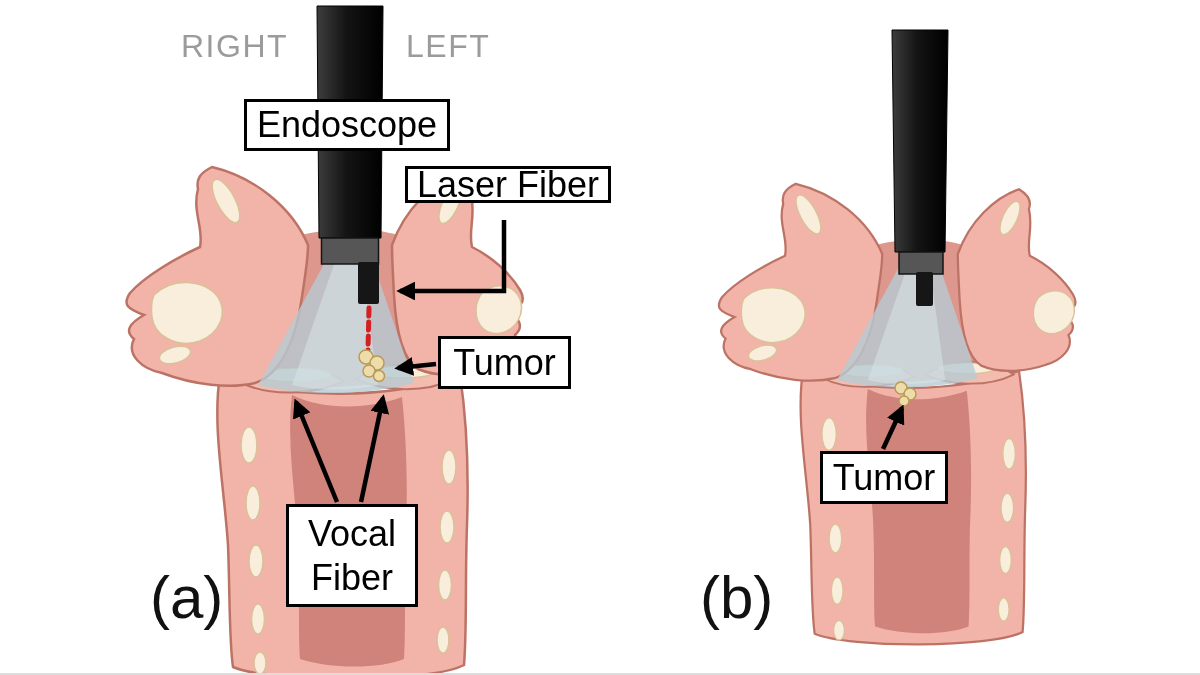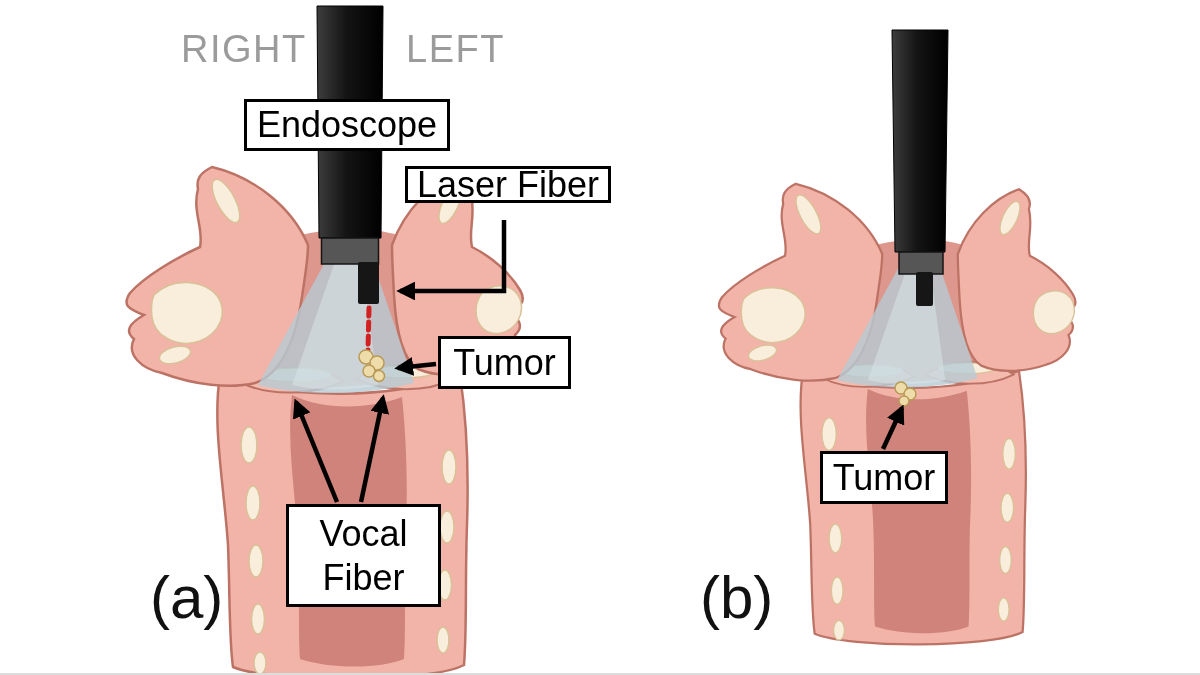--- a/index.html
+++ b/index.html
@@ -2,21 +2,21 @@
 <html style="--tissue: #f2b4a8; --tissue-outline: #bc7365; --tissue-mid: #dd978d; --tissue-inner: #cf837b; --tissue-fold: #f4bcae; --cartilage: #f8eedb; --cartilage-outline: #d9c198; --endoscope-dark: #161616; --endoscope-tip: #565656; --light-beam: #b7cad3; --light-beam-inner: #d9e4e8; --laser-red: #d32121; --tumor-fill: #eedcab; --tumor-outline: #b99a55; --orientation-text: #9b9b9b; --label-bg: #ffffff; --label-border: #000000;"><head>
 <meta charset="utf-8">
 <style>
   html,body{margin:0;padding:0;background:#fff;}
   .figure{position:relative;width:1200px;height:675px;background:#fff;overflow:hidden;
           font-family:"Liberation Sans",sans-serif;}
   svg.art{position:absolute;left:0;top:0;z-index:1;}
   .label-box{position:absolute;background:var(--label-bg,#fff);border:3px solid var(--label-border,#000);
              display:flex;flex-direction:column;align-items:center;justify-content:center;
              font-size:36px;color:#000;z-index:2;line-height:1.2;text-align:center;box-sizing:border-box;}
-  .orient{position:absolute;color:var(--orientation-text,#9b9b9b);font-size:38px;letter-spacing:1.5px;z-index:2;}
+  .orient{position:absolute;color:var(--orientation-text,#9b9b9b);font-size:32px;letter-spacing:1.5px;z-index:2;}
   .caption{position:absolute;font-size:60px;color:#111;z-index:2;line-height:1;}
   .divider{position:absolute;left:0;right:0;bottom:0;height:2px;background:#dcdcdc;z-index:3;}
 
   
   .t-fill{fill:var(--tissue,#f2b4a8);stroke:var(--tissue-outline,#bc7365);stroke-width:2.5;}
   .t-mid{fill:var(--tissue-mid,#dd978d);}
   .t-inner{fill:var(--tissue-inner,#cf837b);}
   .fold{fill:var(--tissue-fold,#f4bcae);stroke:var(--tissue-outline,#bc7365);stroke-width:2;}
   .cart{fill:var(--cartilage,#f8eedb);stroke:var(--cartilage-outline,#d9c198);stroke-width:1.5;}
   .cone1{fill:var(--light-beam,#b7cad3);opacity:.8;}
@@ -132,21 +132,21 @@
   </div>
 
   <div class="label-box" style="left:405px;top:166px;width:206px;height:37px">
     <span>Laser Fiber</span>
   </div>
 
   <div class="label-box" style="left:438px;top:336px;width:133px;height:53px">
     <span>Tumor</span>
   </div>
 
-  <div class="label-box" style="left:286px;top:504px;width:155px;height:103px">
+  <div class="label-box" style="left:286px;top:504px;width:132px;height:103px">
     <span>Vocal</span>
     <span>Fiber</span>
   </div>
 
   <div class="caption" style="left:150px;top:568px">(a)</div>
 
   <div class="label-box" style="left:820px;top:451px;width:128px;height:53px">
     <span>Tumor</span>
   </div>
 

